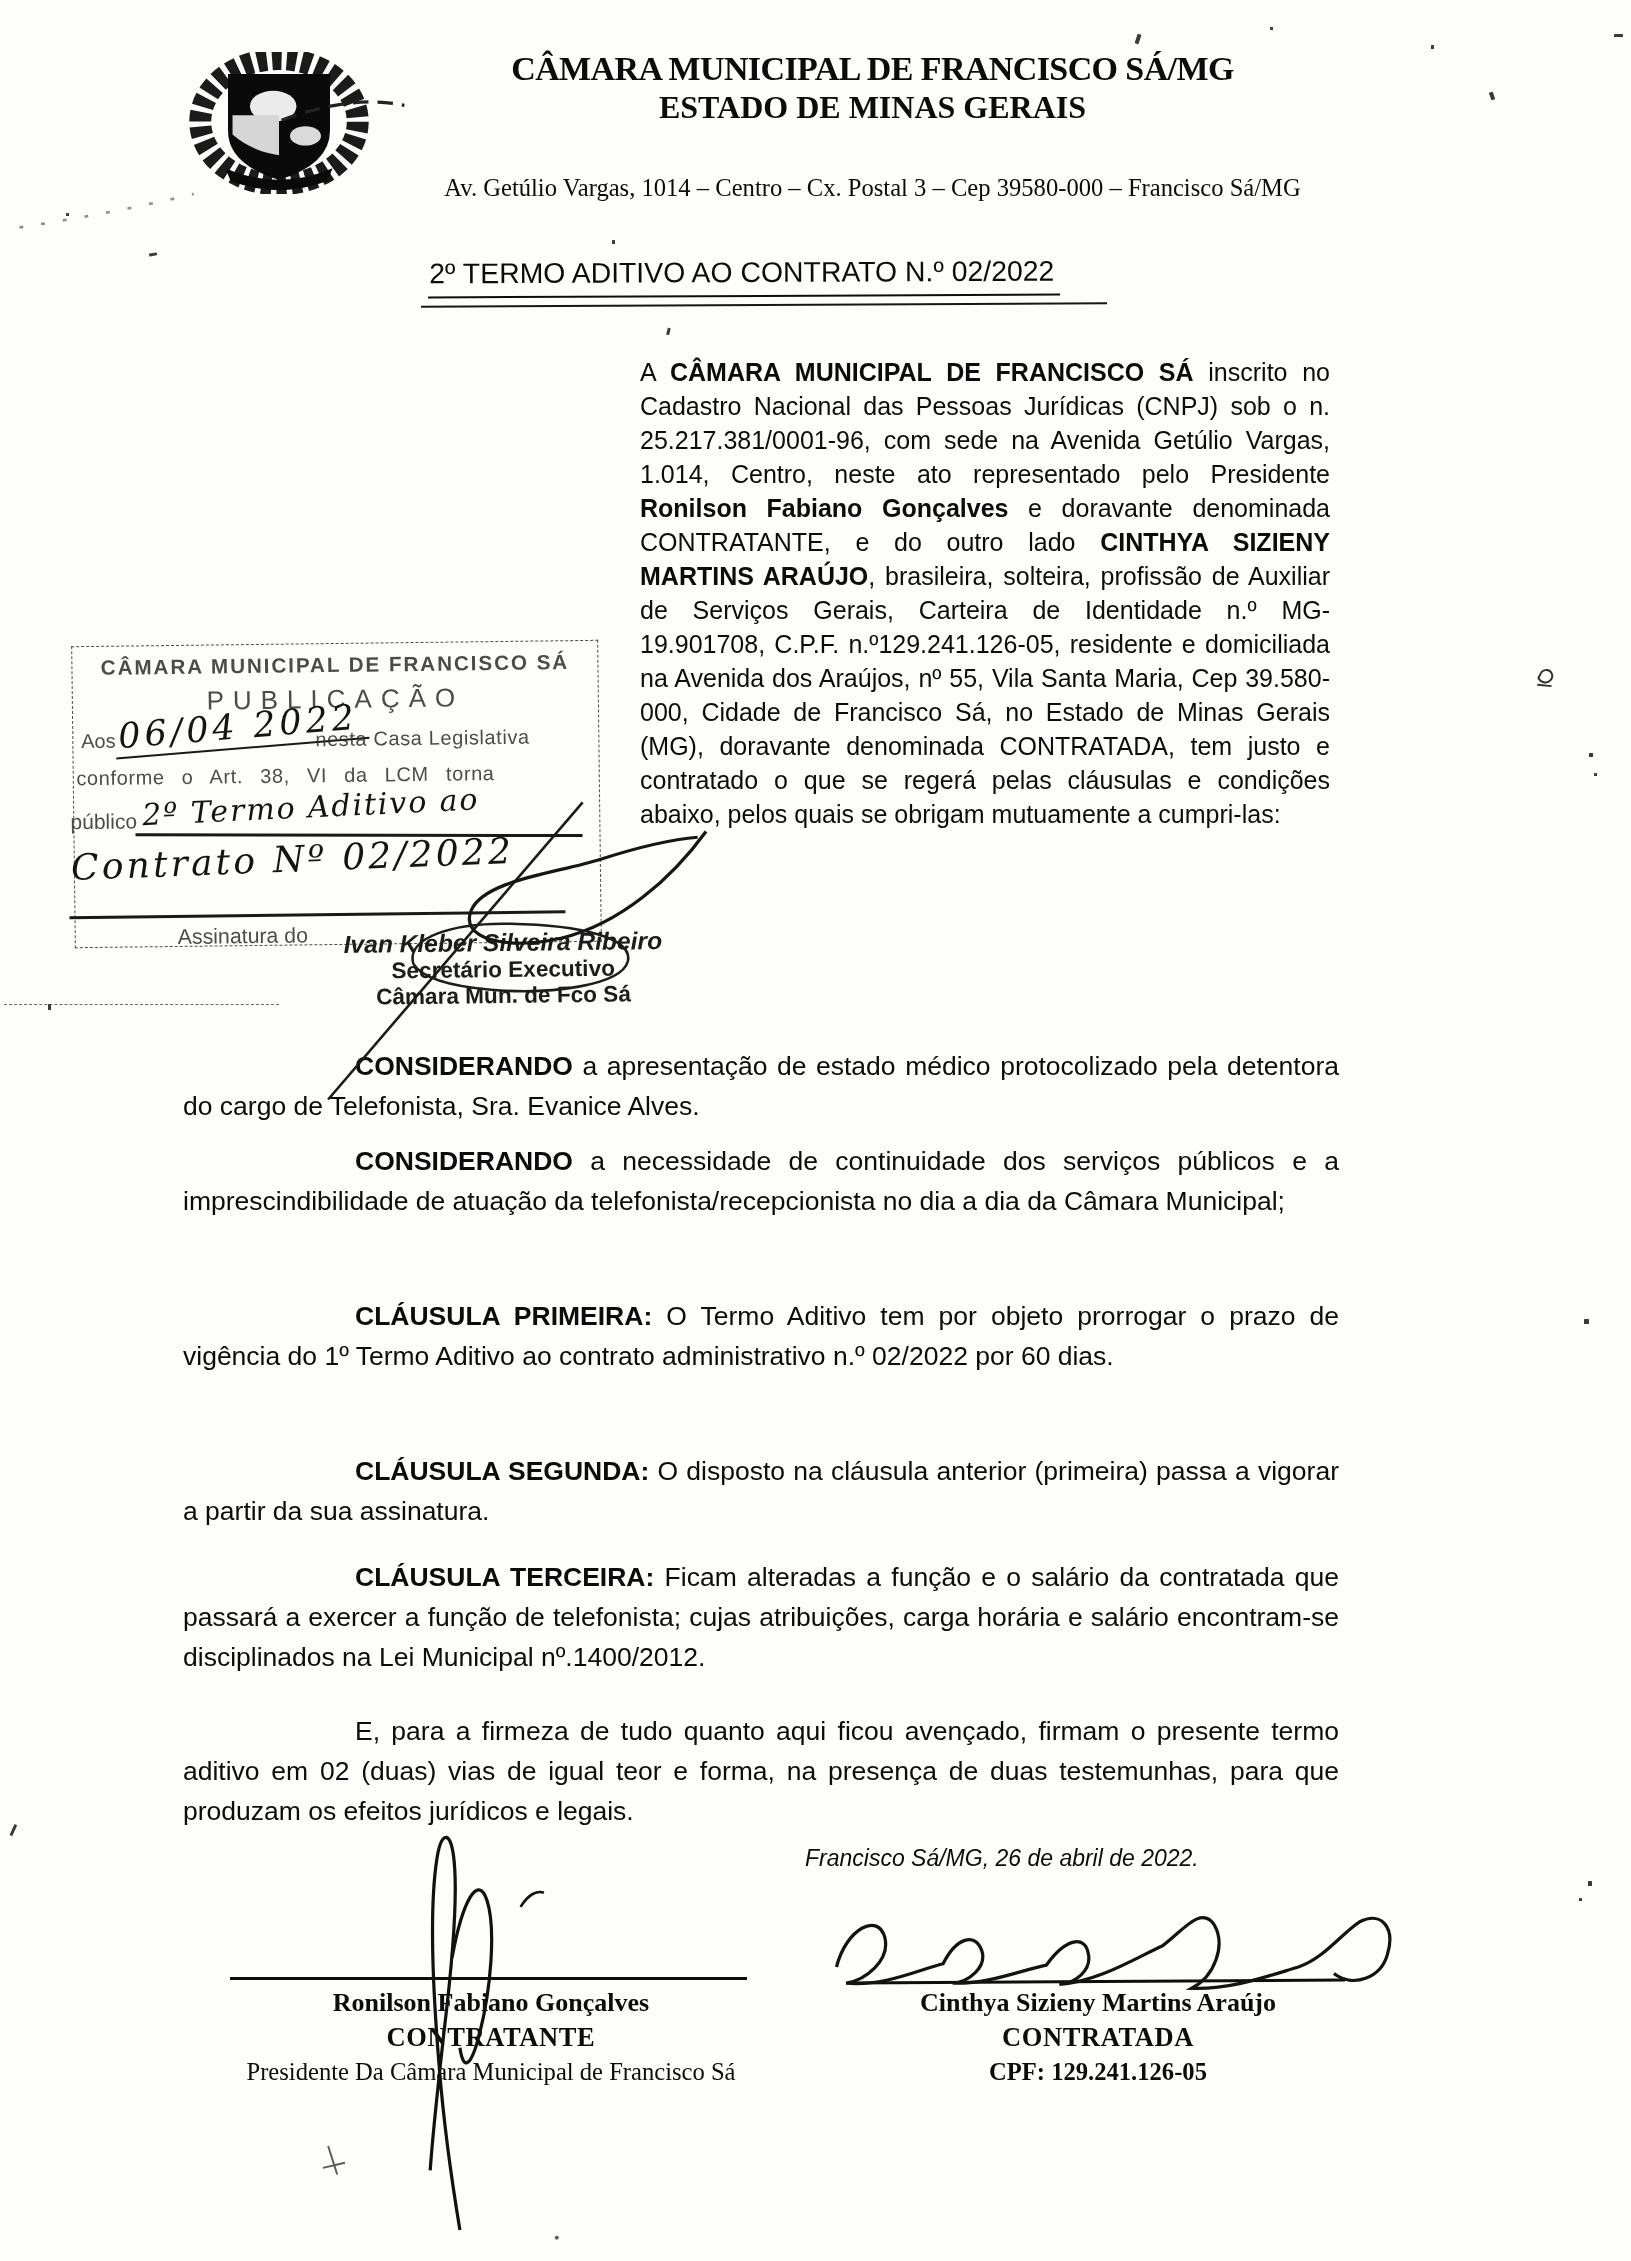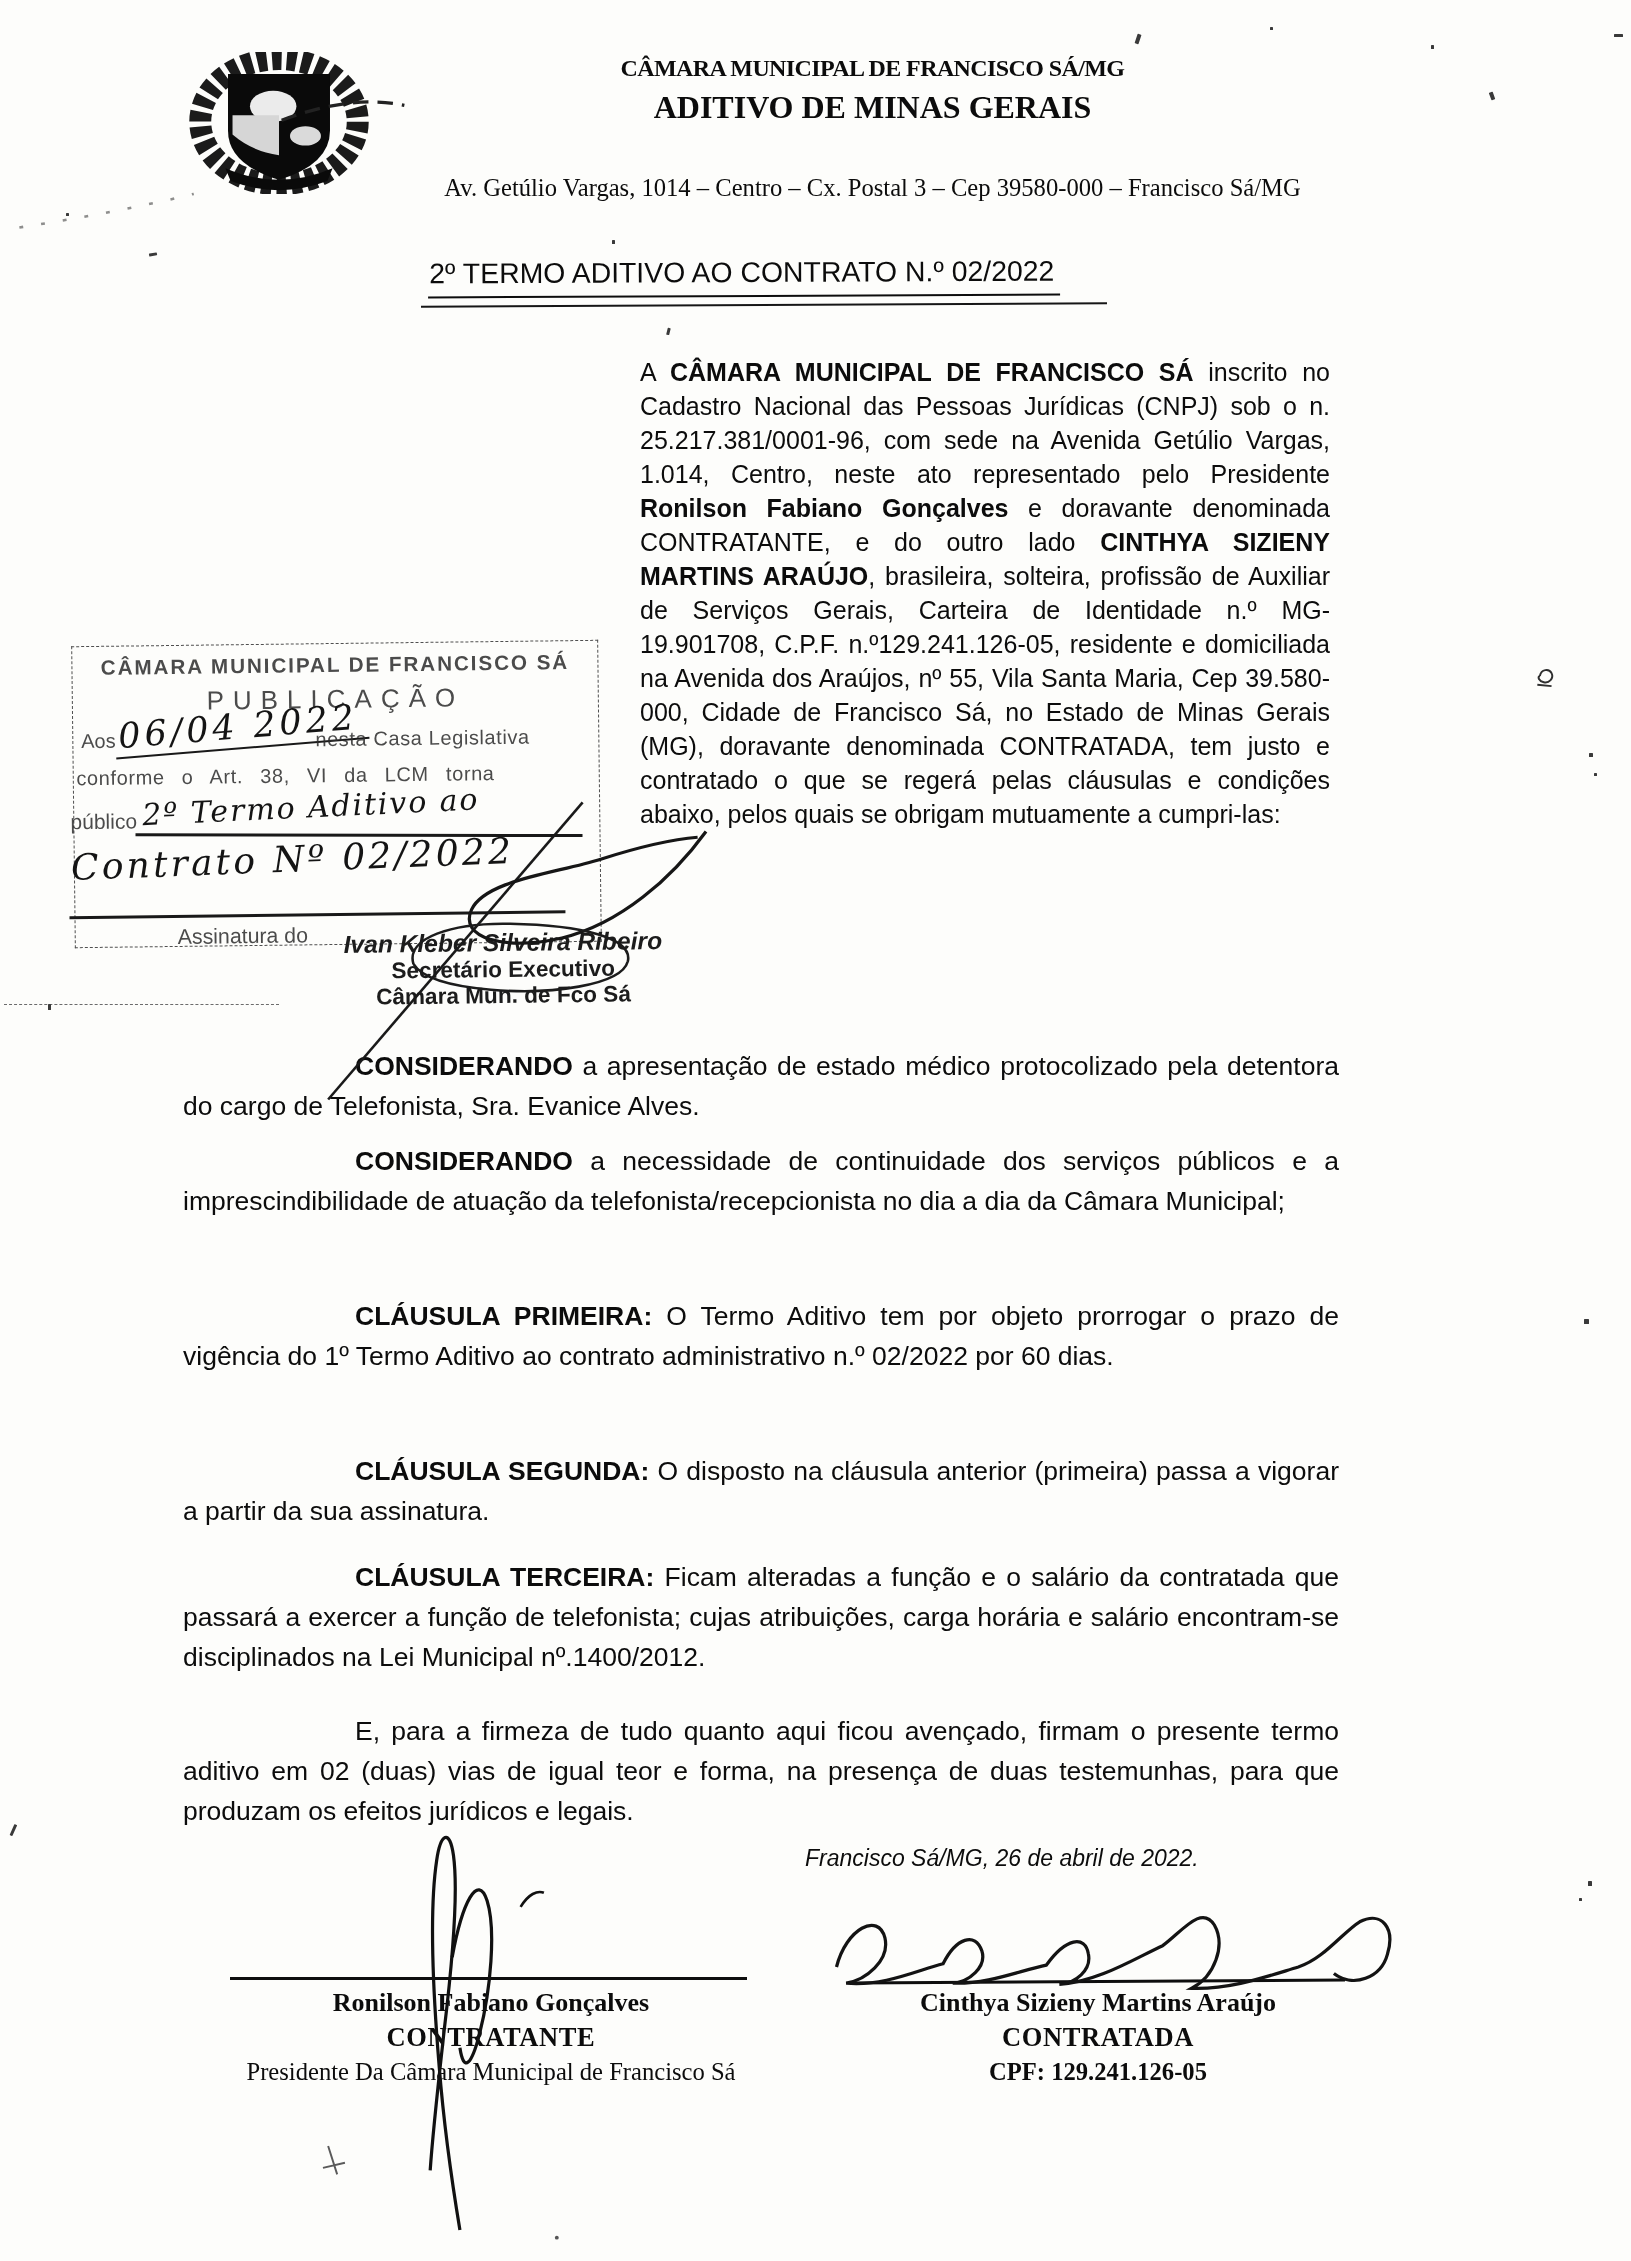--- a/index.html
+++ b/index.html
@@ -4,21 +4,21 @@
 <style>
   html,body{margin:0;padding:0;background:#e9e9e9;}
   .page{position:relative;width:1631px;height:2261px;background:#fdfdfb;
         font-family:"Liberation Sans",sans-serif;color:#0c0c0c;overflow:hidden;}
   .overlay{position:absolute;left:0;top:0;width:1631px;height:2261px;pointer-events:none;}
 
   
   .crest{position:absolute;left:189px;top:52px;width:180px;height:142px;}
   .head-text{position:absolute;left:375px;top:48px;width:995px;text-align:center;
              font-family:"Liberation Serif",serif;}
-  .org{font-size:24px;font-weight:bold;letter-spacing:-0.6px;line-height:41px;}
+  .org{font-size:34px;font-weight:bold;letter-spacing:-0.6px;line-height:41px;}
   .state{font-size:32px;font-weight:bold;line-height:37px;}
   .addr{font-size:24.6px;line-height:31px;margin-top:46px;}
   .contact{font-size:24.6px;line-height:30px;}
 
   
   .doc-title{position:absolute;left:428px;top:256px;font-size:28.4px;white-space:nowrap;
              border-bottom:2.6px solid #0d0d0d;padding:0 5.2px 5.8px 1.3px;transform:rotate(-0.25deg);}
   .title-line2{position:absolute;left:421px;top:304px;width:686px;height:1.9px;background:#161616;
                transform:rotate(-0.3deg);}
 
@@ -85,21 +85,21 @@
       <path d="M60 34 h158 v88 q0 52 -79 76 q-79 -24 -79 -76 z" fill="#0a0a0a"></path>
       <ellipse cx="130" cy="84" rx="36" ry="24" fill="#ffffff" opacity="0.92"></ellipse>
       <path d="M67 98 h72 v62 q-42 -6 -72 -32 z" fill="#d6d6d6"></path>
       <ellipse cx="180" cy="130" rx="24" ry="15" fill="#ffffff" opacity="0.85"></ellipse>
       <path d="M56 180 q83 36 166 0 l-8 20 q-75 28 -150 0 z" fill="#0a0a0a"></path>
     </svg>
   </div>
 
   <div class="head-text">
     <div class="org">CÂMARA MUNICIPAL DE FRANCISCO SÁ/MG</div>
-    <div class="state">ADITIVO DE MINAS GERAIS</div>
+    <div class="state">ESTADO DE MINAS GERAIS</div>
     <div class="addr">Av. Getúlio Vargas, 1014 – Centro – Cx. Postal 3 – Cep 39580-000 – Francisco Sá/MG</div>
   </div>
 
   <div class="doc-title">2º TERMO ADITIVO AO CONTRATO N.º 02/2022</div>
   <div class="title-line2"></div>
 
   <p class="intro"><span>A </span><b>CÂMARA MUNICIPAL DE FRANCISCO SÁ</b><span> inscrito no Cadastro Nacional das Pessoas Jurídicas (CNPJ) sob o n. 25.217.381/0001-96, com sede na Avenida Getúlio Vargas, 1.014, Centro, neste ato representado pelo Presidente </span><b>Ronilson Fabiano Gonçalves</b><span> e doravante denominada CONTRATANTE, e do outro lado </span><b>CINTHYA SIZIENY MARTINS ARAÚJO</b><span>, brasileira, solteira, profissão de Auxiliar de Serviços Gerais, Carteira de Identidade n.º MG-19.901708, C.P.F. n.º129.241.126-05, residente e domiciliada na Avenida dos Araújos, nº 55, Vila Santa Maria, Cep 39.580-000, Cidade de Francisco Sá, no Estado de Minas Gerais (MG), doravante denominada CONTRATADA, tem justo e contratado o que se regerá pelas cláusulas e condições abaixo, pelos quais se obrigam mutuamente a cumpri-las:</span></p>
 
   <div class="stamp">
     <div class="s-org stamped">CÂMARA MUNICIPAL DE FRANCISCO SÁ</div>

